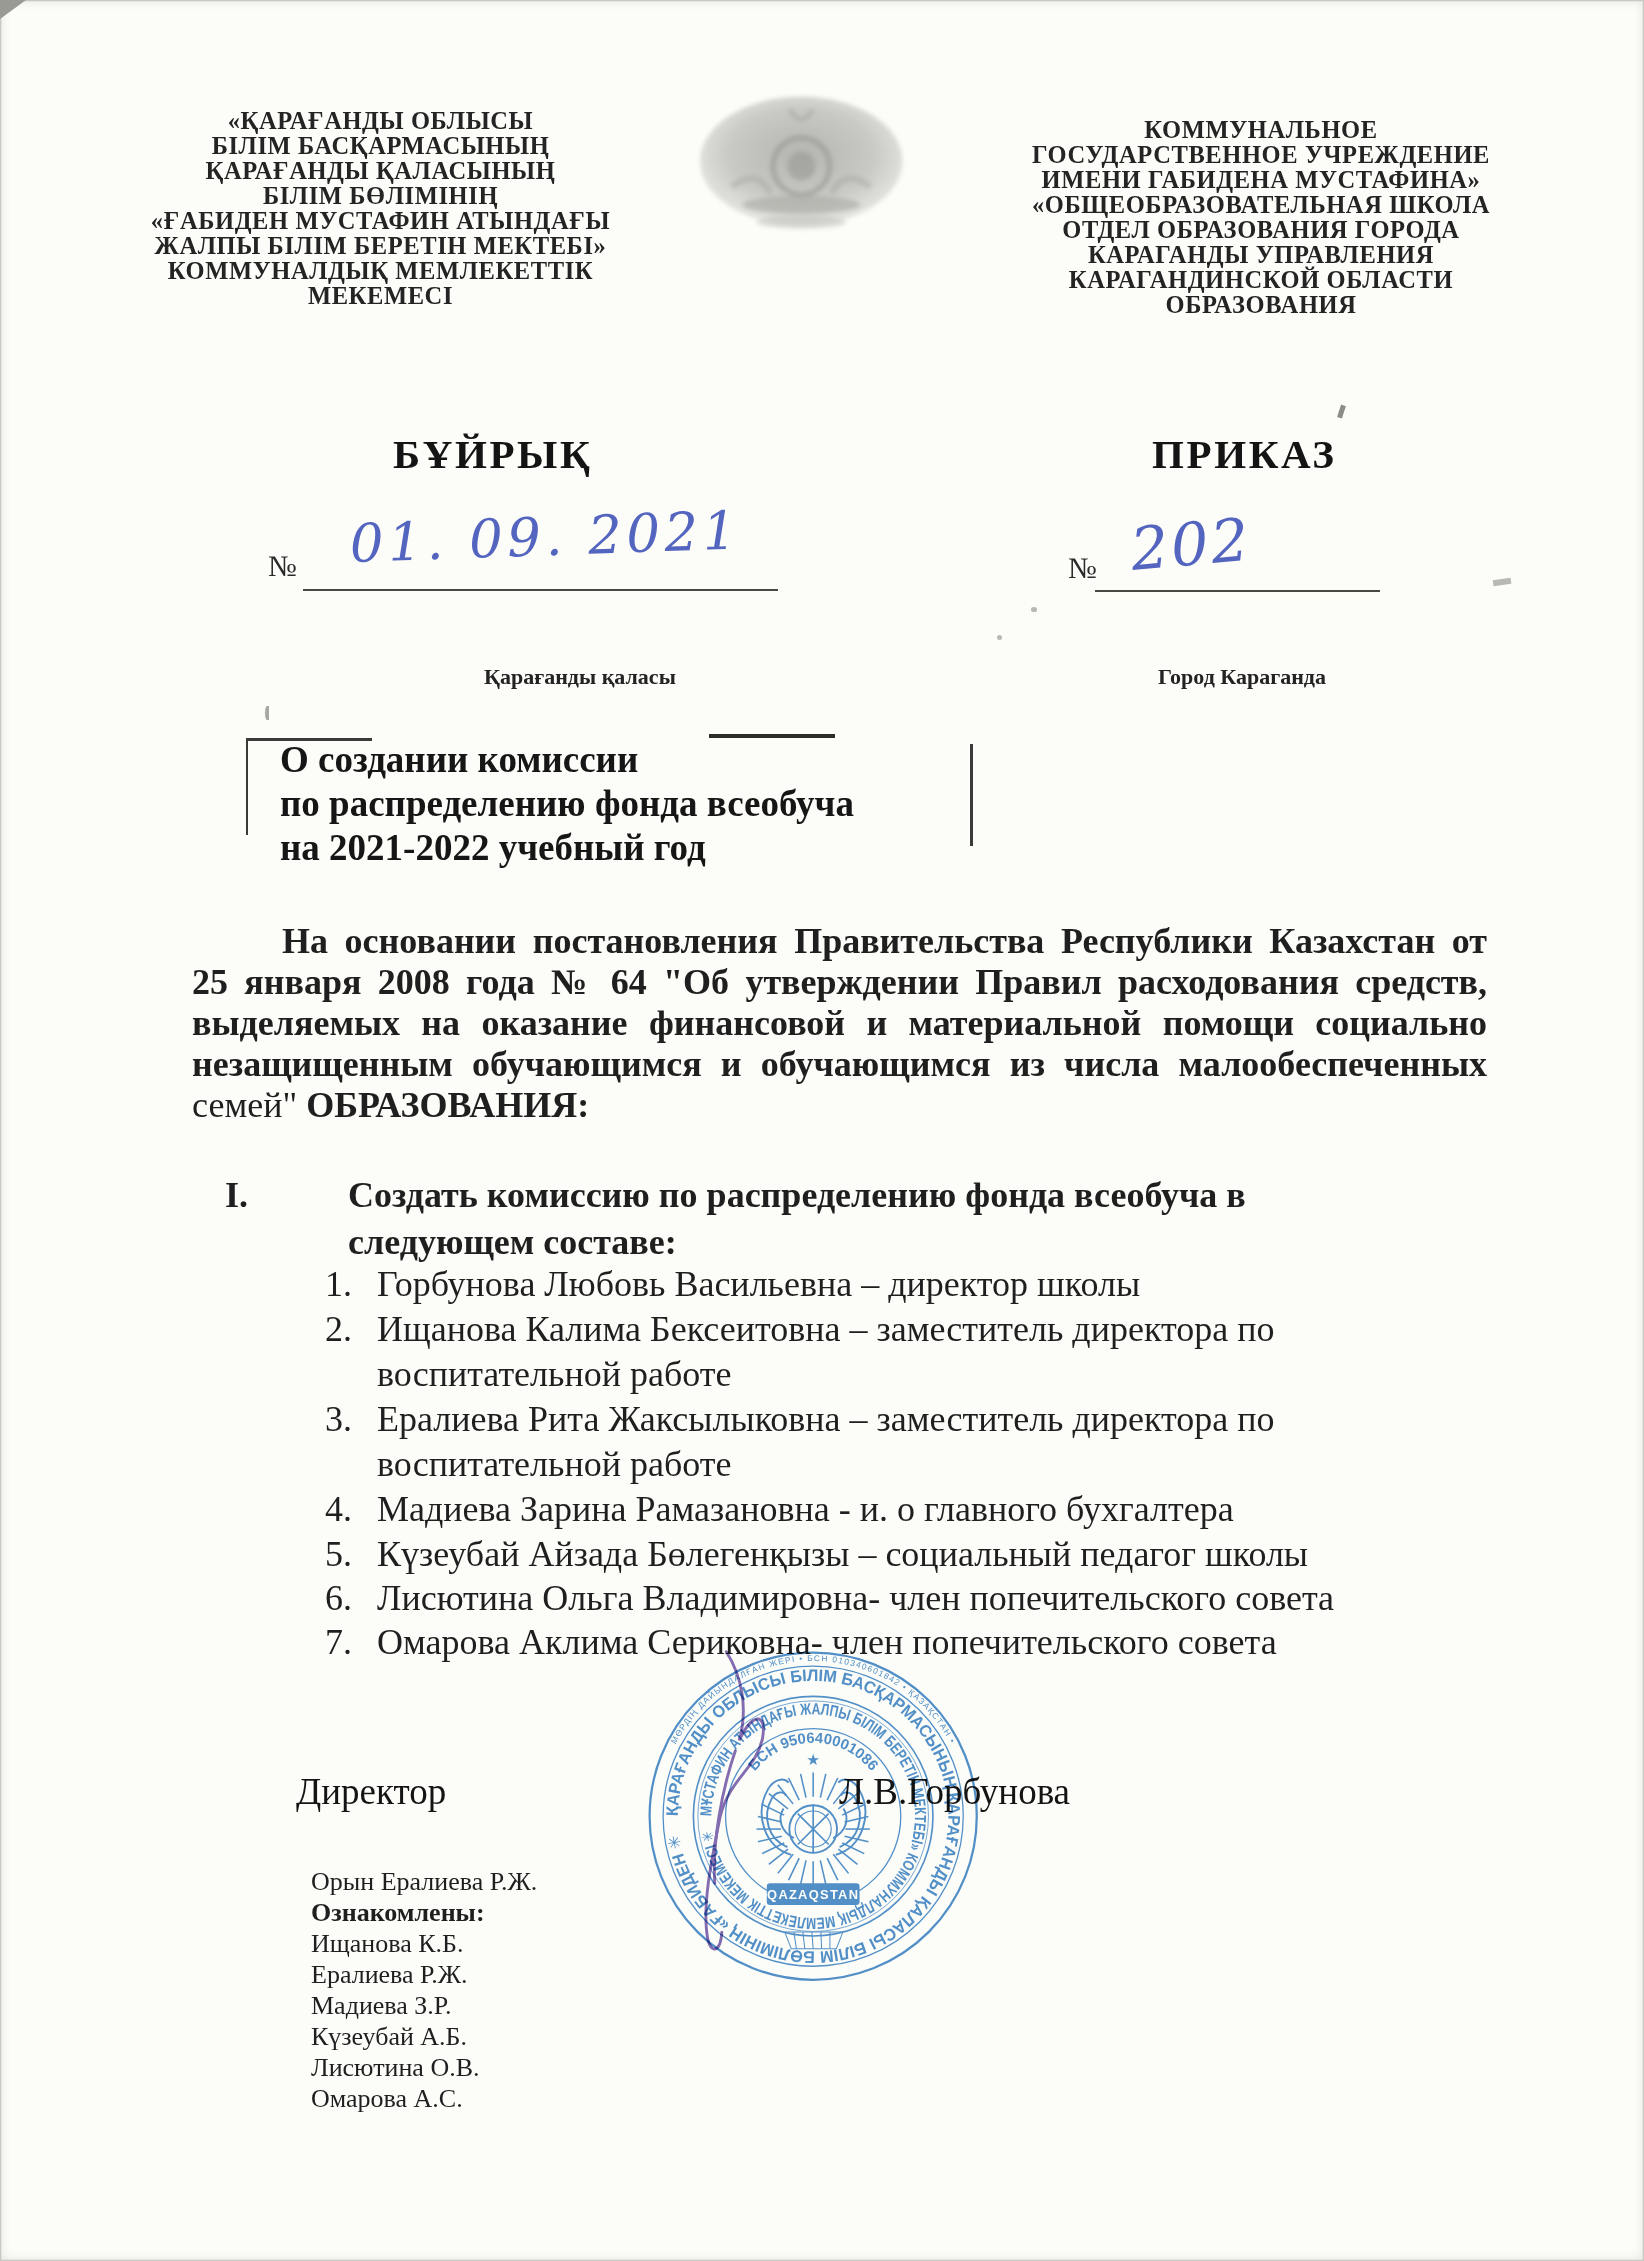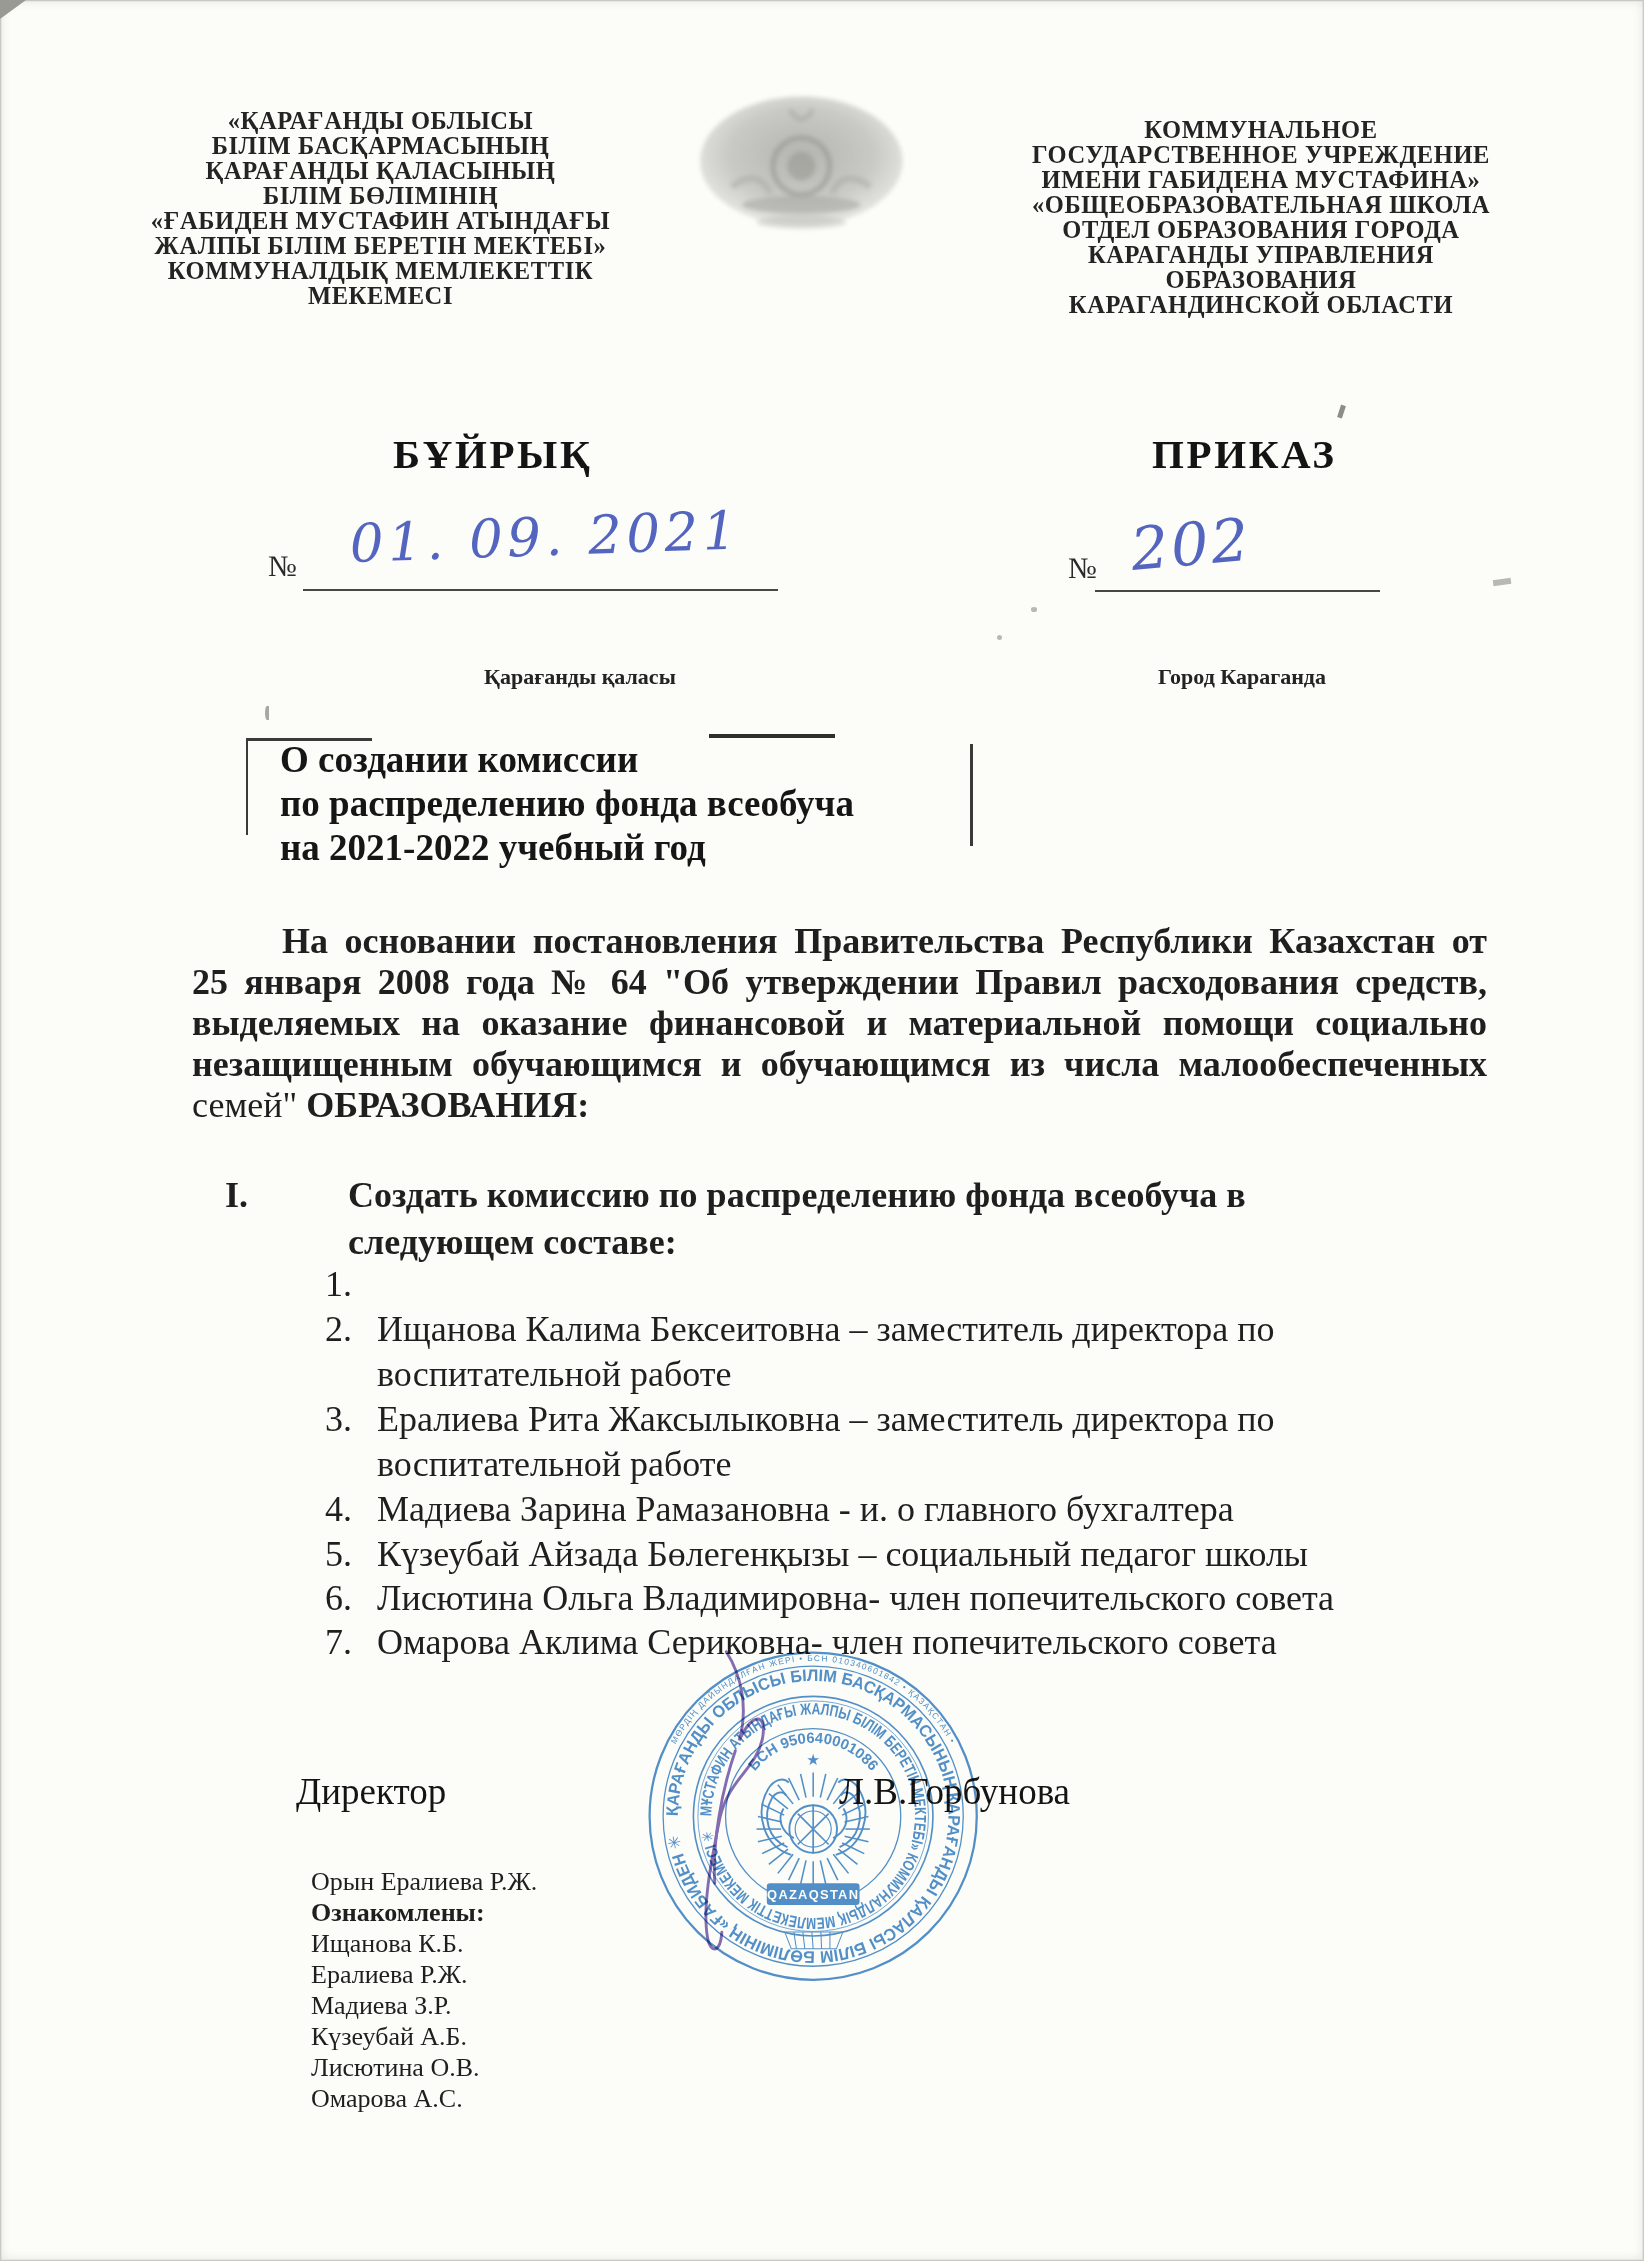--- a/index.html
+++ b/index.html
@@ -72,22 +72,22 @@
     </g>
   </svg>
 
   <div class="abs org-col" style="left:952px; top:117px; width:618px;">
     <div>КОММУНАЛЬНОЕ</div>
     <div>ГОСУДАРСТВЕННОЕ УЧРЕЖДЕНИЕ</div>
     <div>ИМЕНИ ГАБИДЕНА МУСТАФИНА»</div>
     <div>«ОБЩЕОБРАЗОВАТЕЛЬНАЯ ШКОЛА</div>
     <div>ОТДЕЛ ОБРАЗОВАНИЯ ГОРОДА</div>
     <div>КАРАГАНДЫ УПРАВЛЕНИЯ</div>
+    <div>КАРАГАНДИНСКОЙ ОБЛАСТИ</div>
     <div>ОБРАЗОВАНИЯ</div>
-    <div>КАРАГАНДИНСКОЙ ОБЛАСТИ</div>
   </div>
 
   <div class="abs doc-title" style="left:393px; top:430px;">БҰЙРЫҚ</div>
   <div class="abs doc-title" style="left:1152px; top:430px;">ПРИКАЗ</div>
 
   <div class="abs no-label" style="left:268px; top:549px;">№</div>
   <div class="abs ink ink-date" style="left:351px; top:513px; color:#5465bf;">01. 09. 2021</div>
   <div class="abs rule" style="left:303px; top:589px; width:475px;"></div>
 
   <div class="abs no-label" style="left:1068px; top:551px;">№</div>
@@ -114,20 +114,21 @@
     <div class="body-line just">выделяемых на оказание финансовой и материальной помощи социально</div>
     <div class="body-line just">незащищенным обучающимся и обучающимся из числа малообеспеченных</div>
     <div class="body-line"><span>семей"</span> <span class="bold">ОБРАЗОВАНИЯ:</span></div>
   </div>
 
   <div class="abs list-num bold" style="left:225px; top:1174px;">I.</div>
   <div class="abs list-line bold" style="left:348px; top:1174px;">Создать комиссию по распределению фонда всеобуча в</div>
   <div class="abs list-line bold" style="left:348px; top:1221px;">следующем составе:</div>
 
   <div class="abs list-num" style="left:325px; top:1263px;">1.</div>
+  <div class="abs list-line" style="left:377px; top:1263px;">Горбунова Любовь Васильевна – директор школы</div>
 
   <div class="abs list-num" style="left:325px; top:1308px;">2.</div>
   <div class="abs list-line" style="left:377px; top:1308px;">Ищанова Калима Бексеитовна – заместитель директора по</div>
   <div class="abs list-line" style="left:377px; top:1353px;">воспитательной работе</div>
 
   <div class="abs list-num" style="left:325px; top:1398px;">3.</div>
   <div class="abs list-line" style="left:377px; top:1398px;">Ералиева Рита Жаксылыковна – заместитель директора по</div>
   <div class="abs list-line" style="left:377px; top:1443px;">воспитательной работе</div>
 
   <div class="abs list-num" style="left:325px; top:1488px;">4.</div>

